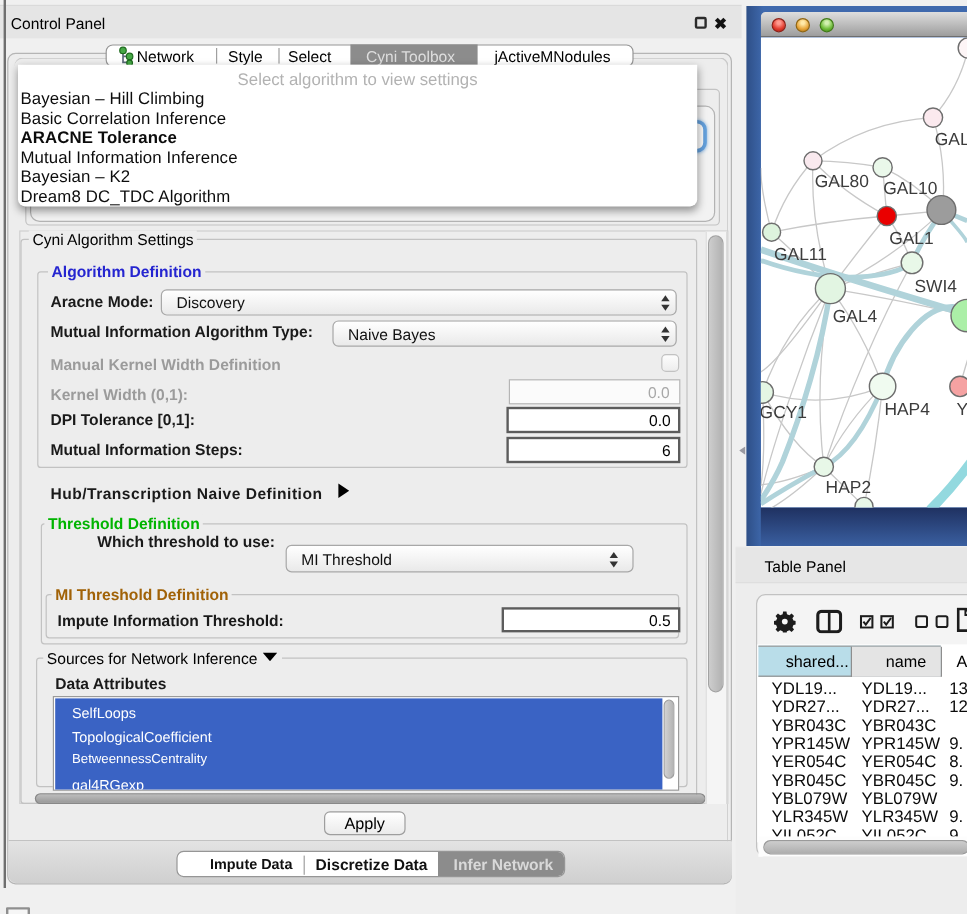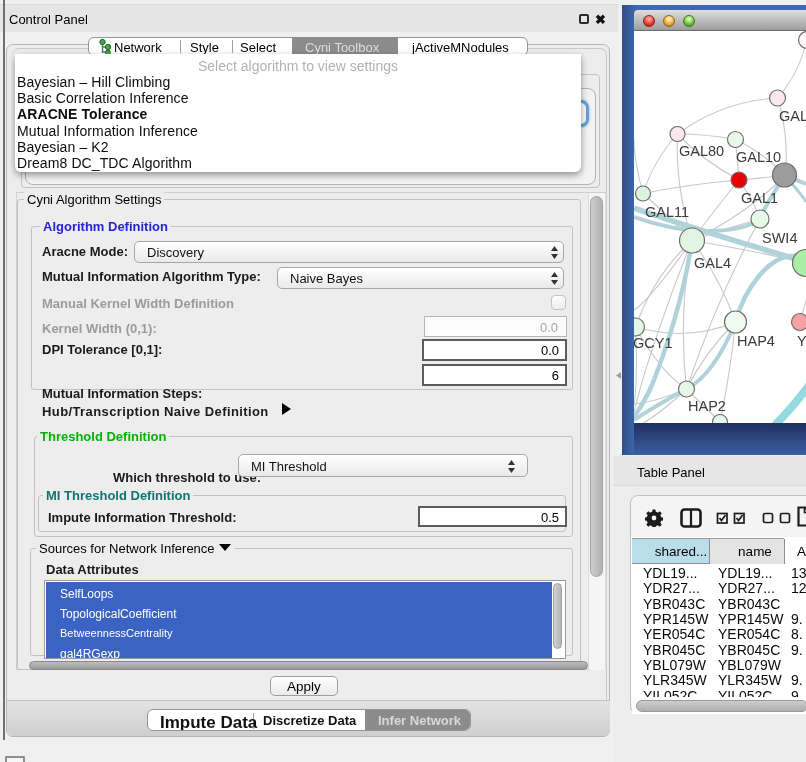--- a/index.html
+++ b/index.html
@@ -75,41 +75,41 @@
       <path d="M4.5 1 L8 6 L1 6 Z" fill="#333"></path>
       <path d="M4.5 14 L8 9 L1 9 Z" fill="#333"></path>
     </svg>
 </div>
 <div class="glbl" style="left:42px;top:296px;">Manual Kernel Width Definition</div>
 <div class="abs" style="left:551px;top:295px;width:15px;height:15px;border:1px solid #c2c2c2;border-radius:4px;background:linear-gradient(#fdfdfd,#ededed);"></div>
 <div class="glbl" style="left:42px;top:321px;">Kernel Width (0,1):</div>
 <div class="dfield" style="left:424px;top:316px;width:143px;height:21px;">0.0</div>
 <div class="blbl" style="left:42px;top:342px;">DPI Tolerance [0,1]:</div>
 <div class="field" style="left:422px;top:339px;width:145px;height:22px;">0.0</div>
-<div class="blbl" style="left:42px;top:386px;">Mutual Information Steps:</div>
+<div class="blbl" style="left:42px;top:367px;">Mutual Information Steps:</div>
 <div class="field" style="left:422px;top:364px;width:145px;height:22px;">6</div>
 
 <div class="blbl" style="left:42px;top:404px;letter-spacing:0.4px;">Hub/Transcription Naive Definition</div>
 <svg class="abs" style="left:280px;top:402px;" width="12" height="14" viewBox="0 0 12 14">
     <path d="M2 1 L11 7 L2 13 Z" fill="#000"></path>
   </svg>
 
 <div class="gbox" style="left:34px;top:436px;width:539px;height:101px;">
   <span class="gtitle" style="color:#00b400;left:2px;font-weight:bold;">Threshold Definition</span>
 </div>
-<div class="blbl" style="left:81px;top:470px;margin-left:32px;">Which threshold to use:</div>
+<div class="blbl" style="left:81px;top:444px;">Which threshold to use:</div>
 <div class="combo" style="left:238px;top:454px;width:290px;height:23px;">
   <span class="ctext" style="top:4px;">MI Threshold</span>
   <svg class="carr" style="top:4px;right:11px;" width="9" height="15" viewBox="0 0 9 15">
       <path d="M4.5 1 L8 6 L1 6 Z" fill="#333"></path>
       <path d="M4.5 14 L8 9 L1 9 Z" fill="#333"></path>
     </svg>
 </div>
 <div class="gbox" style="left:38px;top:495px;width:528px;height:37px;">
-  <span class="gtitle" style="color:#0f766e;left:4px;font-weight:bold;">MI Threshold Definition</span>
+  <span class="gtitle" style="color:#a16207;left:4px;font-weight:bold;">MI Threshold Definition</span>
 </div>
 <div class="blbl" style="left:48px;top:510px;">Impute Information Threshold:</div>
 <div class="field" style="left:418px;top:506px;width:149px;height:21px;">0.5</div>
 
 <div class="gbox" style="left:30px;top:548px;width:543px;height:108px;">
   <span class="gtitle" style="color:#000;left:5px;">Sources for Network Inference <svg width="14" height="9" viewBox="0 0 14 9" style="vertical-align:1px;">
         <path d="M1 1 L13 1 L7 8 Z" fill="#000"></path>
       </svg></span>
 </div>
 <div class="blbl" style="left:46px;top:562px;">Data Attributes</div>
@@ -127,21 +127,21 @@
 <div class="abs" style="left:588px;top:193px;width:18px;height:477px;background:#f5f5f5;border-left:1px solid #dcdcdc;border-right:1px solid #dcdcdc;"></div>
 <div class="abs" style="left:590px;top:196px;width:13px;height:381px;background:linear-gradient(90deg,#cdcdcd,#b2b2b2);border:1px solid #a3a3a3;border-radius:7px;"></div>
 
 <div class="abs" style="left:270px;top:676px;width:68px;height:20px;border:1px solid #9e9e9e;border-radius:5px;background:linear-gradient(#ffffff,#ebebeb);"></div>
 <div class="lbl" style="left:287px;top:679px;font-size:13.5px;">Apply</div>
 
 <div class="abs" style="left:7px;top:700px;width:603px;height:36px;background:linear-gradient(#e3e3e3,#cfcfcf);border-top:1px solid #c2c2c2;border-radius:0 0 7px 7px;"></div>
 <div class="abs" style="left:147px;top:709px;width:324px;height:22px;background:#fff;border:1px solid #969696;border-radius:6px;overflow:hidden;">
   <div class="abs" style="left:217px;top:0;width:107px;height:22px;background:#8c8c8c;"></div>
   <div class="abs" style="left:105px;top:3px;width:1px;height:16px;background:#a0a0a0;"></div>
-  <div class="abs" style="left:12px;top:3px;font-size:17px;font-weight:bold;color:#111;">Impute Data</div>
+  <div class="abs" style="left:27px;top:3px;font-size:12px;font-weight:bold;color:#111;">Impute Data</div>
   <div class="abs" style="left:115px;top:3px;font-size:13px;font-weight:bold;color:#111;">Discretize Data</div>
   <div class="abs" style="left:230px;top:3px;font-size:13px;font-weight:bold;color:#d9d9d9;">Infer Network</div>
 </div>
 
 <div class="abs" style="left:5px;top:756px;width:20px;height:12px;border:2px solid #8f8f8f;background:#f6f6f6;border-radius:1px;"></div>
 
 <svg class="abs" style="left:616px;top:372px;" width="6" height="7" viewBox="0 0 6 7">
     <path d="M5 0 L5 7 L0 3.5 Z" fill="#9a9aa2"></path>
   </svg>
 

